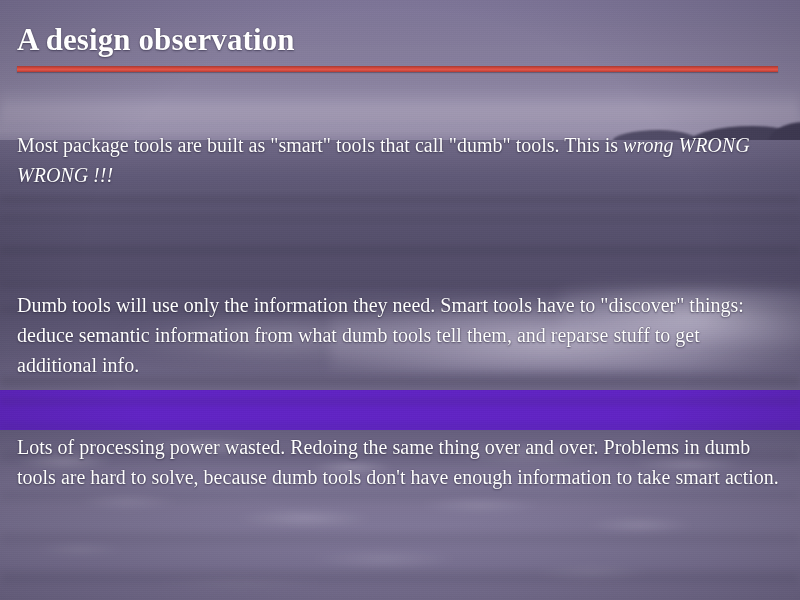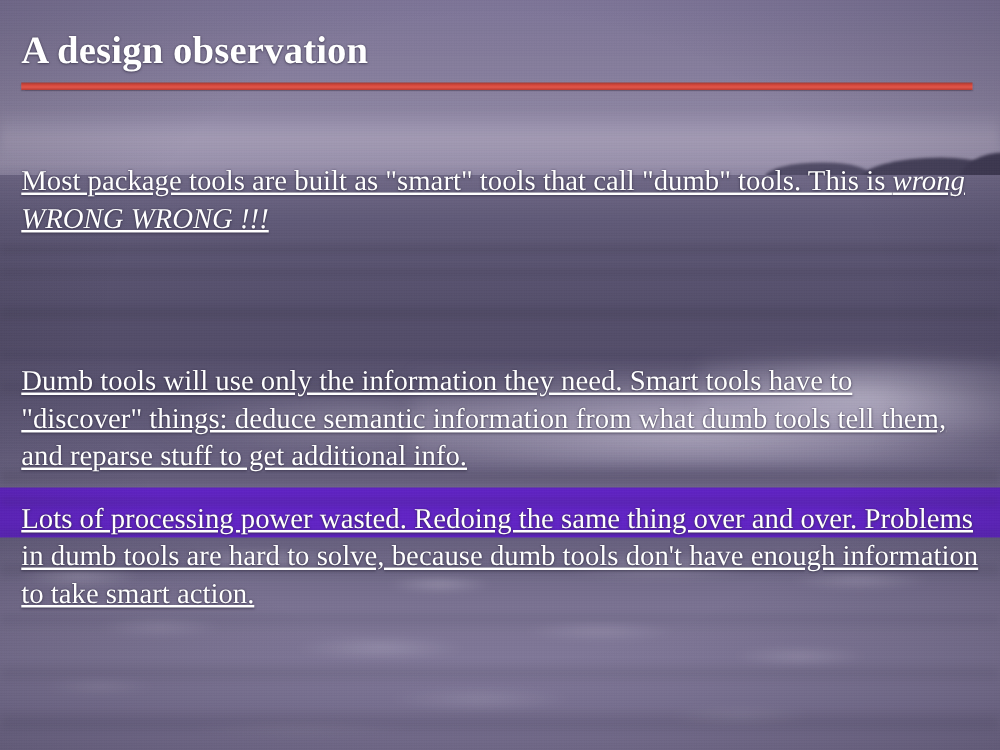--- a/index.html
+++ b/index.html
@@ -177,28 +177,27 @@
     height: 6px;
     background: linear-gradient(180deg, #a33a33 0%, #d4473b 34%, #e0564a 62%, #b83a31 100%);
     box-shadow: 0 1px 1px rgba(40,30,50,.35);
   }
 
   .body-block {
     position: absolute;
     left: 17px;
     width: 766px;
     color: #ffffff;
-    font-size: 23px;
+    font-size: 20px;
     line-height: 30px;
     text-shadow: 0 1px 2px rgba(42,36,60,.60), 0 0 1px rgba(42,36,60,.75);
-    text-decoration: underline;
   }
   .para-1 { top: 130px; }
   .para-2 { top: 290px; }
-  .para-3 { top: 400px; }
+  .para-3 { top: 432px; }
   .para em { font-style: italic; }
   .para { margin: 0; }
 </style>
 </head>
 <body>
 
 <div id="slide">
 
   <div class="bg-layer">
     <div class="sky"></div>

